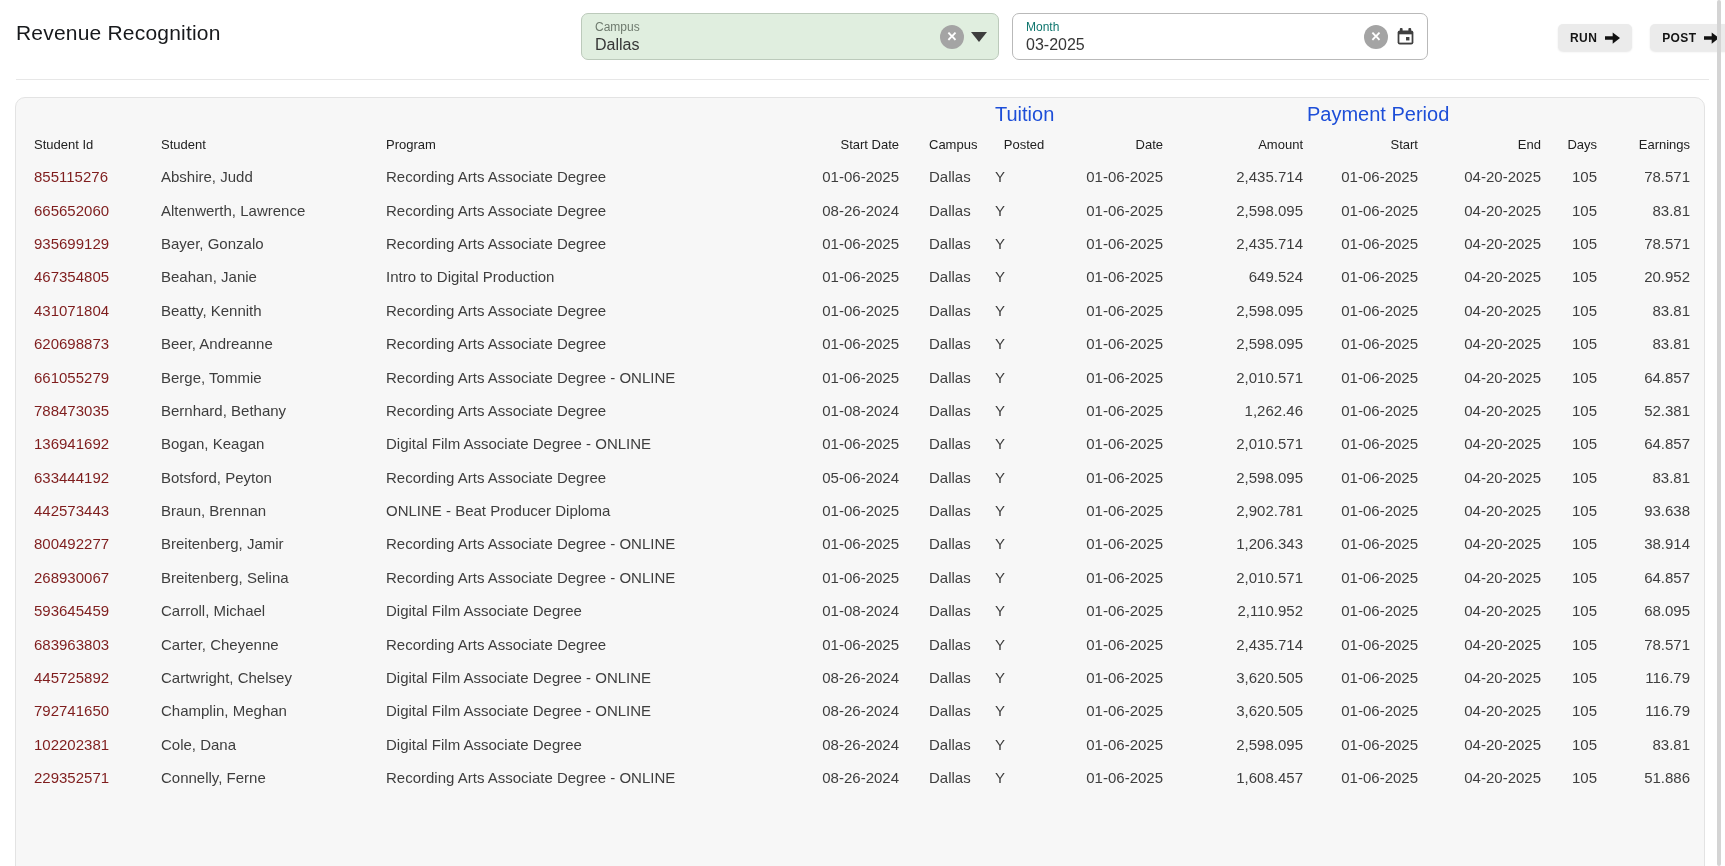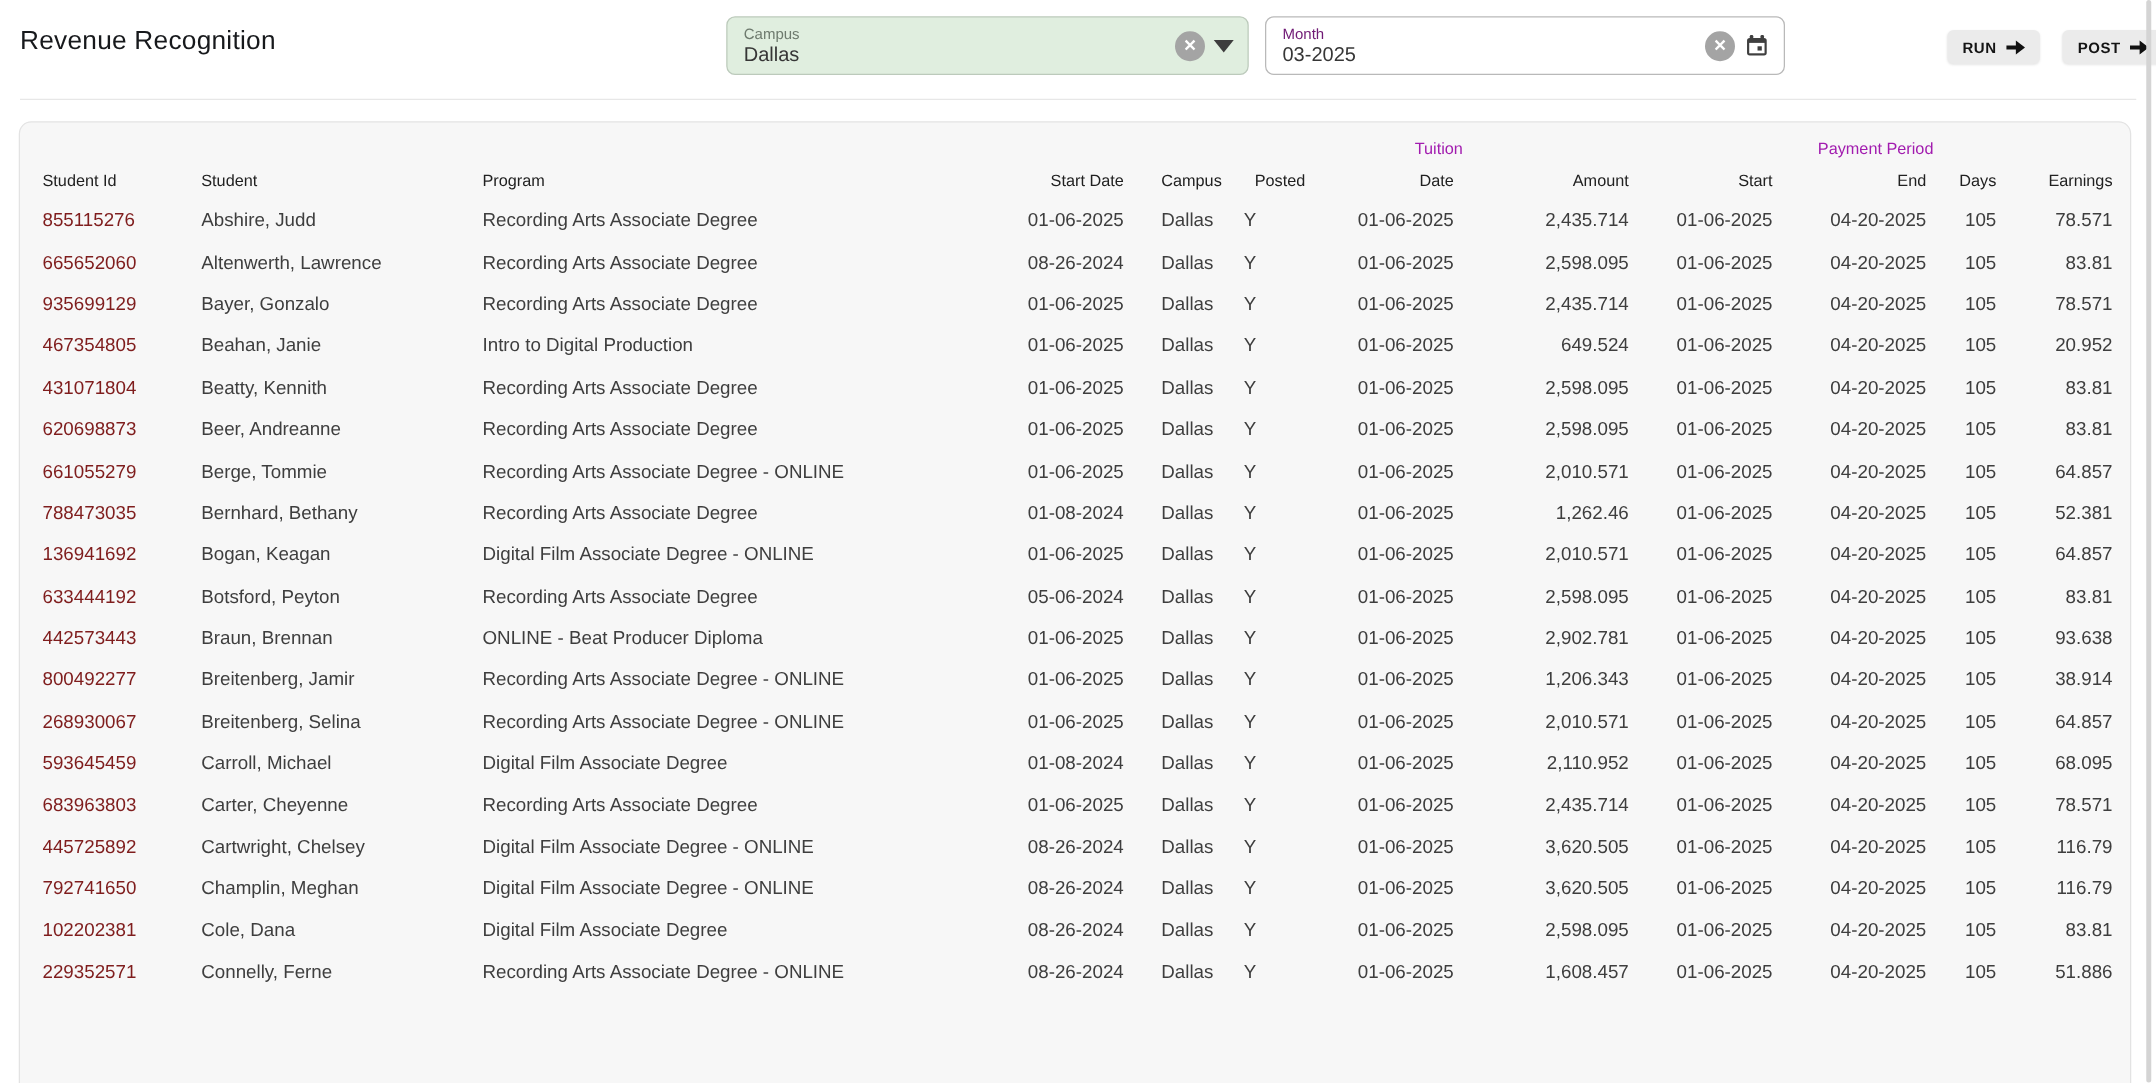--- a/index.html
+++ b/index.html
@@ -16,21 +16,21 @@
     font-size: 21px; font-weight: 400; color: #17191c; letter-spacing: 0.2px;
   }
   .field {
     position: absolute; top: 13px; height: 47px;
     border-radius: 7px; display: flex; align-items: center;
   }
   .field-campus { left: 581px; width: 418px; background: #e0eedf; border: 1px solid #bccabb; }
   .field-month  { left: 1012px; width: 416px; background: #ffffff; border: 1px solid #b9b9b9; }
   .field-text { flex: 1; padding-left: 13px; min-width: 0; }
   .field-label { font-size: 12px; color: #6e7a6e; line-height: 14px; }
-  .field-month .field-label { color: #701a75; }
+  .field-month .field-label { color: #0f766e; }
   .field-value { font-size: 16px; color: #363636; line-height: 19px; margin-top: 1px; }
   .field-controls { display: flex; align-items: center; gap: 7px; padding-right: 11px; }
   .clear-btn {
     width: 24px; height: 24px; border-radius: 50%;
     background: #a4a4a4; color: #fff; border: none;
     font-size: 13px; font-weight: 700;
     display: flex; align-items: center; justify-content: center;
     cursor: pointer; flex: none;
   }
   .caret {
@@ -55,22 +55,22 @@
     width: 1690px; height: 800px;
     background: #f7f7f7;
     border: 1px solid #e3e3e3;
     border-radius: 10px;
     padding: 0 10px 0 18px;
     overflow: hidden;
   }
   table { width: 100%; border-collapse: collapse; table-layout: fixed; }
   th, td { white-space: nowrap; overflow: hidden; }
   .group-row th {
-    height: 30px; font-size: 13px; font-weight: 400; color: #a21caf;
-    text-align: center; vertical-align: bottom; padding-bottom: 2px;
+    height: 30px; font-size: 20px; font-weight: 400; color: #1d4ed8;
+    text-align: left; vertical-align: bottom; padding-bottom: 2px;
   }
   .head-row th {
     height: 32px; font-size: 13px; font-weight: 400; color: #212121;
     vertical-align: middle;
   }
   td { height: 33.4px; font-size: 15px; color: #3e3e3e; vertical-align: middle; }
   .al-left   { text-align: left; }
   .al-right  { text-align: right; padding-right: 4px; }
   .al-center { }
   .pad-campus { padding-left: 26px; }

